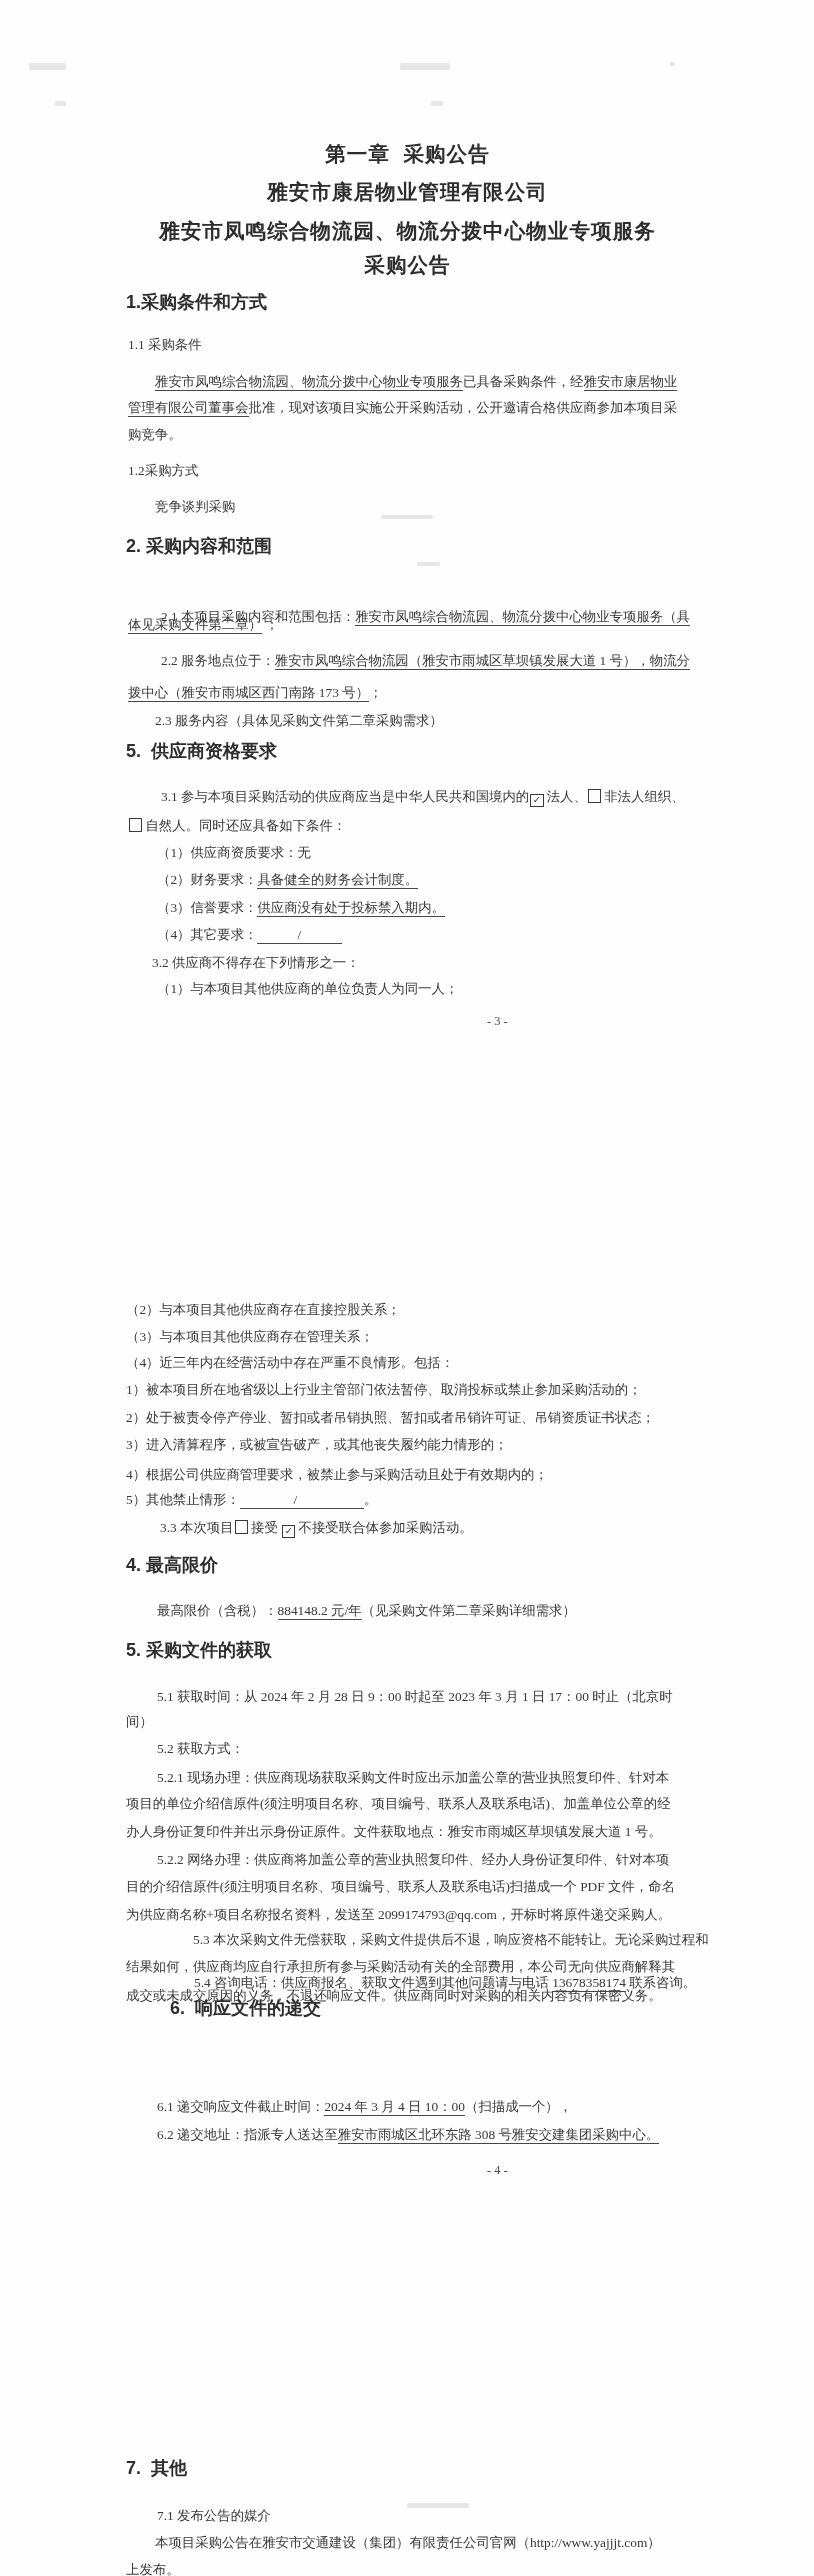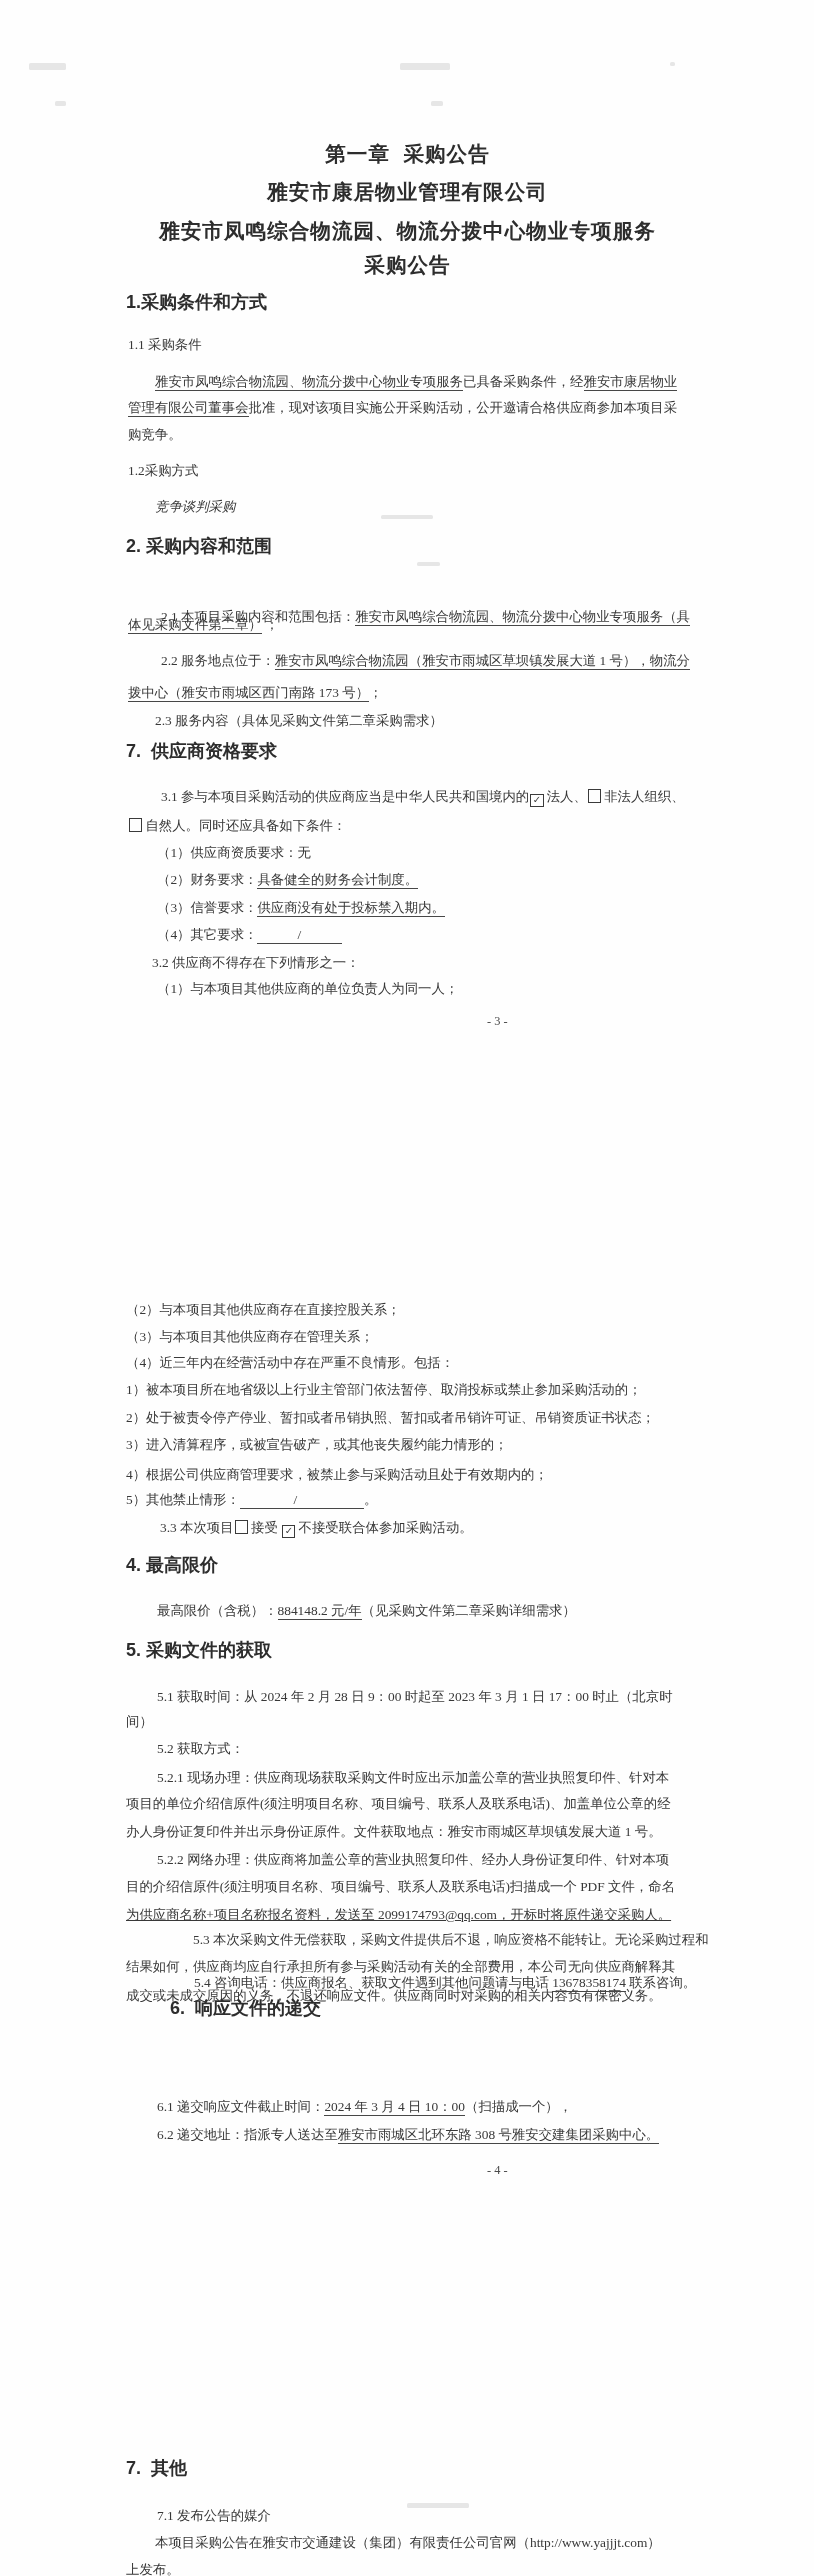--- a/index.html
+++ b/index.html
@@ -44,28 +44,28 @@
       <div class="line title center" style="top: 139px;"><span>第一章  采购公告</span></div>
       <div class="line title center" style="top: 177px;"><span>雅安市康居物业管理有限公司</span></div>
       <div class="line title center" style="top: 216px;"><span>雅安市凤鸣综合物流园、物流分拨中心物业专项服务</span></div>
       <div class="line title center" style="top: 250px;"><span>采购公告</span></div>
       <div class="line h" style="top: 290px; left: 126px;"><span>1.采购条件和方式</span></div>
       <div class="line b" style="top: 334px; left: 128px;"><span>1.1 采购条件</span></div>
       <div class="line b" style="top: 371px; left: 155px;"><span class="u">雅安市凤鸣综合物流园、物流分拨中心物业专项服务</span><span>已具备采购条件，经</span><span class="u">雅安市康居物业</span></div>
       <div class="line b" style="top: 397px; left: 128px;"><span class="u">管理有限公司董事会</span><span>批准，现对该项目实施公开采购活动，公开邀请合格供应商参加本项目采</span></div>
       <div class="line b" style="top: 424px; left: 128px;"><span>购竞争。</span></div>
       <div class="line b" style="top: 460px; left: 128px;"><span>1.2采购方式</span></div>
-      <div class="line b" style="top: 496px; left: 155px; font-style: italic;"><span>竞争谈判采购</span></div>
+      <div class="line b" style="top: 496px; left: 155px;"><span>竞争谈判采购</span></div>
       <div class="line h" style="top: 534px; left: 126px;"><span>2. 采购内容和范围</span></div>
       <div class="line b" style="top: 587px; left: 161px; margin-top: 19px;"><span>2.1 本项目采购内容和范围包括：</span><span class="u">雅安市凤鸣综合物流园、物流分拨中心物业专项服务（具</span></div>
       <div class="line b" style="top: 614px; left: 128px;"><span class="u">体见采购文件第二章）</span><span> ；</span></div>
       <div class="line b" style="top: 650px; left: 161px;"><span>2.2 服务地点位于：</span><span class="u">雅安市凤鸣综合物流园（雅安市雨城区草坝镇发展大道 1 号），物流分</span></div>
       <div class="line b" style="top: 682px; left: 128px;"><span class="u">拨中心（雅安市雨城区西门南路 173 号）</span><span>；</span></div>
       <div class="line b" style="top: 710px; left: 155px;"><span>2.3 服务内容（具体见采购文件第二章采购需求）</span></div>
-      <div class="line h" style="top: 739px; left: 126px;"><span>7.  供应商资格要求</span></div>
+      <div class="line h" style="top: 739px; left: 126px;"><span>5.  供应商资格要求</span></div>
       <div class="line b" style="top: 786px; left: 161px;"><span>3.1 参与本项目采购活动的供应商应当是中华人民共和国境内的</span><span class="cb">✓</span><span>法人、</span><span class="cb"></span><span>非法人组织、</span></div>
       <div class="line b" style="top: 815px; left: 128px;"><span class="cb"></span><span>自然人。同时还应具备如下条件：</span></div>
       <div class="line b" style="top: 842px; left: 157px;"><span>（1）供应商资质要求：无</span></div>
       <div class="line b" style="top: 869px; left: 157px;"><span>（2）财务要求：</span><span class="u">具备健全的财务会计制度。</span></div>
       <div class="line b" style="top: 897px; left: 157px;"><span>（3）信誉要求：</span><span class="u">供应商没有处于投标禁入期内。</span></div>
       <div class="line b" style="top: 924px; left: 157px;"><span>（4）其它要求：</span><span class="u">　　　/　　　</span></div>
       <div class="line b" style="top: 952px; left: 152px;"><span>3.2 供应商不得存在下列情形之一：</span></div>
       <div class="line b" style="top: 978px; left: 157px;"><span>（1）与本项目其他供应商的单位负责人为同一人；</span></div>
       <div class="line pg" style="top: 1013px; left: 487px;"><span>- 3 -</span></div>
       <div class="line b" style="top: 1299px; left: 126px;"><span>（2）与本项目其他供应商存在直接控股关系；</span></div>
@@ -81,21 +81,21 @@
       <div class="line b" style="top: 1600px; left: 157px;"><span>最高限价（含税）：</span><span class="u">884148.2 元/年</span><span>（见采购文件第二章采购详细需求）</span></div>
       <div class="line h" style="top: 1638px; left: 126px;"><span>5. 采购文件的获取</span></div>
       <div class="line b" style="top: 1686px; left: 157px;"><span>5.1 获取时间：从 2024 年 2 月 28 日 9：00 时起至 2023 年 3 月 1 日 17：00 时止（北京时</span></div>
       <div class="line b" style="top: 1711px; left: 126px;"><span>间）</span></div>
       <div class="line b" style="top: 1738px; left: 157px;"><span>5.2 获取方式：</span></div>
       <div class="line b" style="top: 1767px; left: 157px;"><span>5.2.1 现场办理：供应商现场获取采购文件时应出示加盖公章的营业执照复印件、针对本</span></div>
       <div class="line b" style="top: 1793px; left: 126px;"><span>项目的单位介绍信原件(须注明项目名称、项目编号、联系人及联系电话)、加盖单位公章的经</span></div>
       <div class="line b" style="top: 1821px; left: 126px;"><span>办人身份证复印件并出示身份证原件。文件获取地点：雅安市雨城区草坝镇发展大道 1 号。</span></div>
       <div class="line b" style="top: 1849px; left: 157px;"><span>5.2.2 网络办理：供应商将加盖公章的营业执照复印件、经办人身份证复印件、针对本项</span></div>
       <div class="line b" style="top: 1876px; left: 126px;"><span>目的介绍信原件(须注明项目名称、项目编号、联系人及联系电话)扫描成一个 PDF 文件，命名</span></div>
-      <div class="line b" style="top: 1904px; left: 126px; text-decoration: underline;"><span>为供应商名称+项目名称报名资料，发送至 2099174793@qq.com，开标时将原件递交采购人。</span></div>
+      <div class="line b" style="top: 1904px; left: 126px;"><span>为供应商名称+项目名称报名资料，发送至 2099174793@qq.com，开标时将原件递交采购人。</span></div>
       <div class="line b" style="top: 1929px; left: 157px; margin-left: 36px;"><span>5.3 本次采购文件无偿获取，采购文件提供后不退，响应资格不能转让。无论采购过程和</span></div>
       <div class="line b" style="top: 1956px; left: 126px;"><span>结果如何，供应商均应自行承担所有参与采购活动有关的全部费用，本公司无向供应商解释其</span></div>
       <div class="line b" style="top: 1985px; left: 126px;"><span>成交或未成交原因的义务，不退还响应文件。供应商同时对采购的相关内容负有保密义务。</span></div>
       <div class="line b" style="top: 1972px; left: 157px; margin-left: 37px;"><span>5.4 咨询电话：供应商报名、获取文件遇到其他问题请与电话 </span><span class="u">13678358174</span><span> 联系咨询。</span></div>
       <div class="line h" style="top: 1996px; left: 126px; margin-left: 44px;"><span>6.  响应文件的递交</span></div>
       <div class="line b" style="top: 2096px; left: 157px;"><span>6.1 递交响应文件截止时间：</span><span class="u">2024 年 3 月 4 日 10：00</span><span>（扫描成一个），</span></div>
       <div class="line b" style="top: 2124px; left: 157px;"><span>6.2 递交地址：指派专人送达至</span><span class="u">雅安市雨城区北环东路 308 号雅安交建集团采购中心。</span></div>
       <div class="line pg" style="top: 2162px; left: 487px;"><span>- 4 -</span></div>
       <div class="line h" style="top: 2456px; left: 126px;"><span>7.  其他</span></div>
       <div class="line b" style="top: 2505px; left: 157px;"><span>7.1 发布公告的媒介</span></div>

